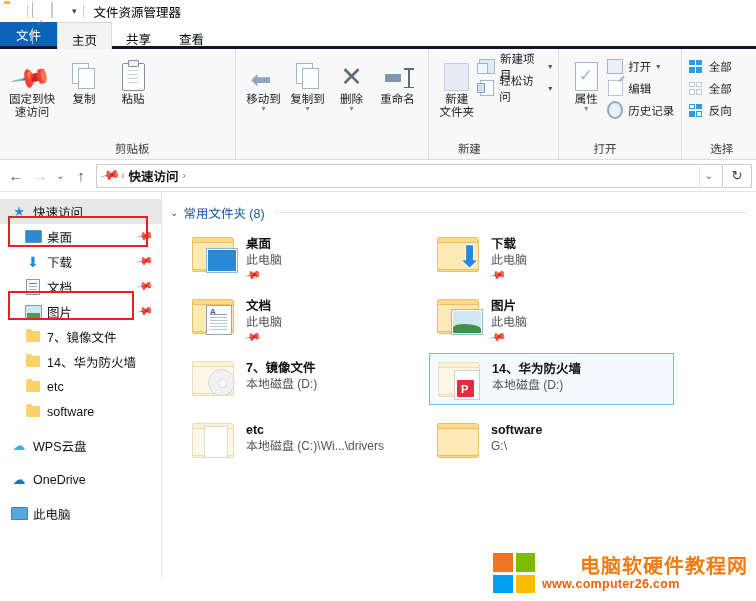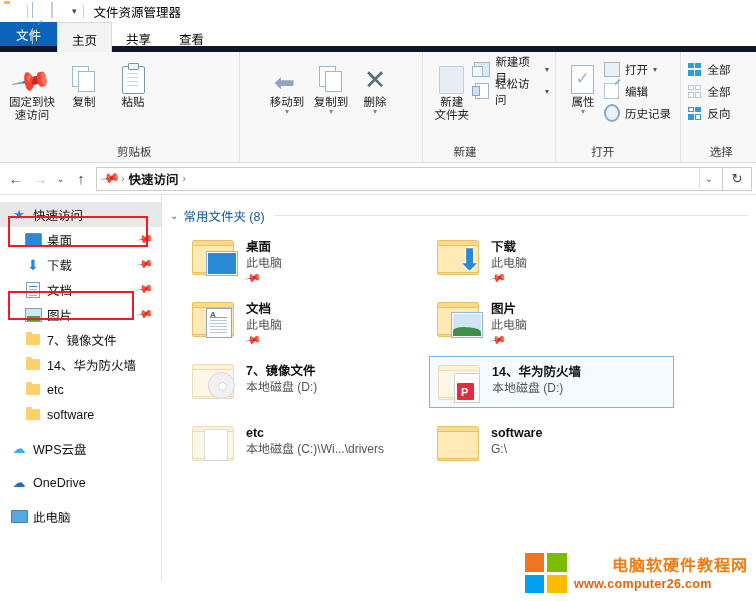--- a/index.html
+++ b/index.html
@@ -19,21 +19,21 @@
   .title-text{font-size:12.5px;color:#000;margin-left:6px;}
   .folder-qat{width:15px;height:12px;background:#ffb340;border-radius:1px;position:relative;margin-top:2px;}
   .folder-qat:after{content:"";position:absolute;left:2px;top:3px;width:11px;height:7px;background:#fff;border-radius:1px;}
   .folder-qat:before{content:"";position:absolute;left:0;top:-2px;width:6px;height:3px;background:#ffb340;border-radius:1px 1px 0 0;}
   .qat-doc{width:11px;height:13px;border:1px solid #a8b9cc;background:#fbfdff;margin-top:1px;}
   .qat-doc span{display:block;font-size:9px;color:#4a83c4;line-height:12px;text-align:center;}
   .qat-newfolder{width:12px;height:13px;background:#e8eef5;border:1px solid #c3ced9;margin-top:1px;}
   .qat-caret{font-size:9px;color:#444;margin:0 2px;}
 
   
-  .tabs{height:24px;display:flex;align-items:stretch;border-bottom:6px solid #0f172a;background:#fff;}
+  .tabs{height:24px;display:flex;align-items:stretch;border-bottom:3px solid #0f172a;background:#fff;}
   .tab{display:flex;align-items:center;justify-content:center;padding:16px 14px;font-size:12.5px;color:#000;cursor:default;}
   .tab.file{background:#0b64b8;color:#fff;font-weight:normal;padding:0 16px;}
   .tab.active{background:#f3f3f3;border:1px solid #d9d9d9;border-bottom:1px solid #f3f3f3;margin-bottom:-1px;}
 
   
   .ribbon{height:110px;background:#f8f8f8;border-bottom:1px solid #dcdcdc;display:flex;position:relative;overflow:hidden;}
   .rgroup{position:relative;display:flex;flex-direction:column;justify-content:space-between;padding:4px 6px 0 6px;}
   .rgroup + .rgroup{border-left:1px solid #e2e2e2;}
   .rgroup-body{display:flex;align-items:flex-start;flex:1;}
   .rgroup-label{text-align:center;font-size:11.5px;color:#3a3a3a;padding-bottom:3px;}
@@ -157,21 +157,21 @@
   
   .redbox{position:absolute;border:2.5px solid #ee1c25;box-sizing:border-box;pointer-events:none;z-index:30;}
 
   
   .watermark{position:absolute;right:8px;bottom:8px;display:flex;align-items:center;z-index:40;}
   .wmlogo{width:42px;height:40px;display:grid;grid-template-columns:1fr 1fr;grid-template-rows:1fr 1fr;gap:3px;margin-right:7px;}
   .wmlogo i{display:block;}
   .wm-tr{background:#ee7623;} .wm-tg{background:#7cbb00;}
   .wm-bb{background:#00a1f1;} .wm-by{background:#ffbb00;}
   .wmtext{display:flex;flex-direction:column;}
-  .wm1{font-size:16px;font-weight:bold;color:#f07c12;letter-spacing:1px;line-height:22px;margin-left:38px;}
+  .wm1{font-size:20px;font-weight:bold;color:#f07c12;letter-spacing:1px;line-height:22px;margin-left:38px;}
   .wm2{font-size:12.5px;font-weight:bold;color:#e8630f;line-height:15px;letter-spacing:.3px;}
 </style>
 </head>
 <body>
 
 <div class="app">
 
   <div class="titlebar">
     <span class="qat-icon"><span class="folder-qat"></span></span>
     <span class="sep-v"></span>
@@ -236,20 +236,29 @@
             </div>
           <div class="cap">复制到</div>
           <div class="caret-small">▾</div>
         </div>
         <div class="bigbtn" style="width:44px;">
           <div class="glyph">
               <span class="ico-x">✕</span>
             </div>
           <div class="cap">删除</div>
           <div class="caret-small">▾</div>
+        </div>
+        <div class="bigbtn" style="width:48px;">
+          <div class="glyph">
+              <span class="ico-rename">
+                <s></s>
+                <u></u>
+              </span>
+            </div>
+          <div class="cap">重命名</div>
         </div>
       </div>
     </div>
 
     <div class="rgroup" style="width:132px;">
       <div class="rgroup-body">
         <div class="bigbtn" style="width:46px;">
           <div class="glyph">
               <span class="ico-newfolder"></span>
             </div>

